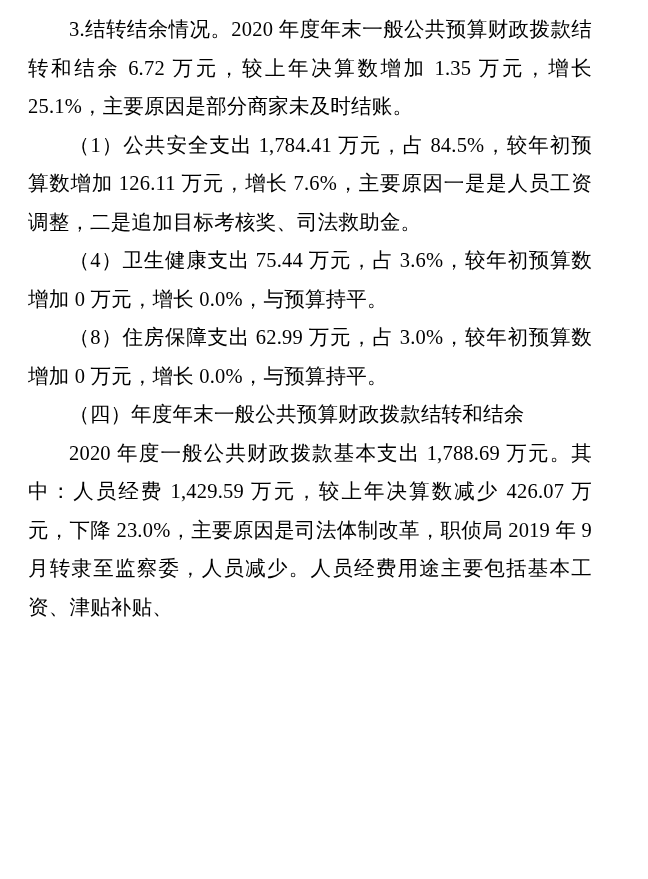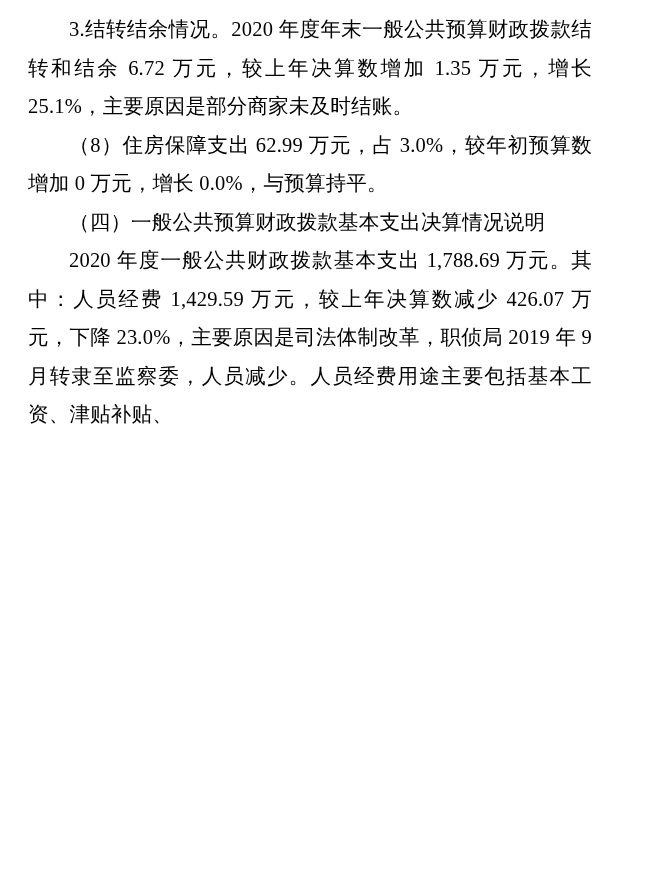--- a/index.html
+++ b/index.html
@@ -29,16 +29,18 @@
     text-indent: 2em;
     margin: 0;
     letter-spacing: 0.2px;
   }
 </style>
 </head>
 <body>
 
 <div class="page">
   <p class="para">3.结转结余情况。2020 年度年末一般公共预算财政拨款结转和结余 6.72 万元，较上年决算数增加 1.35 万元，增长 25.1%，主要原因是部分商家未及时结账。</p>
+  <p class="para">（1）公共安全支出 1,784.41 万元，占 84.5%，较年初预算数增加 126.11 万元，增长 7.6%，主要原因一是是人员工资调整，二是追加目标考核奖、司法救助金。</p>
+  <p class="para">（4）卫生健康支出 75.44 万元，占 3.6%，较年初预算数增加 0 万元，增长 0.0%，与预算持平。</p>
   <p class="para">（8）住房保障支出 62.99 万元，占 3.0%，较年初预算数增加 0 万元，增长 0.0%，与预算持平。</p>
-  <p class="para">（四）一般公共预算财政拨款基本支出决算情况说明</p>
+  <p class="para">（四）年度年末一般公共预算财政拨款结转和结余</p>
   <p class="para">2020 年度一般公共财政拨款基本支出 1,788.69 万元。其中：人员经费 1,429.59 万元，较上年决算数减少 426.07 万元，下降 23.0%，主要原因是司法体制改革，职侦局 2019 年 9 月转隶至监察委，人员减少。人员经费用途主要包括基本工资、津贴补贴、</p>
 </div>
 
 </body></html>

